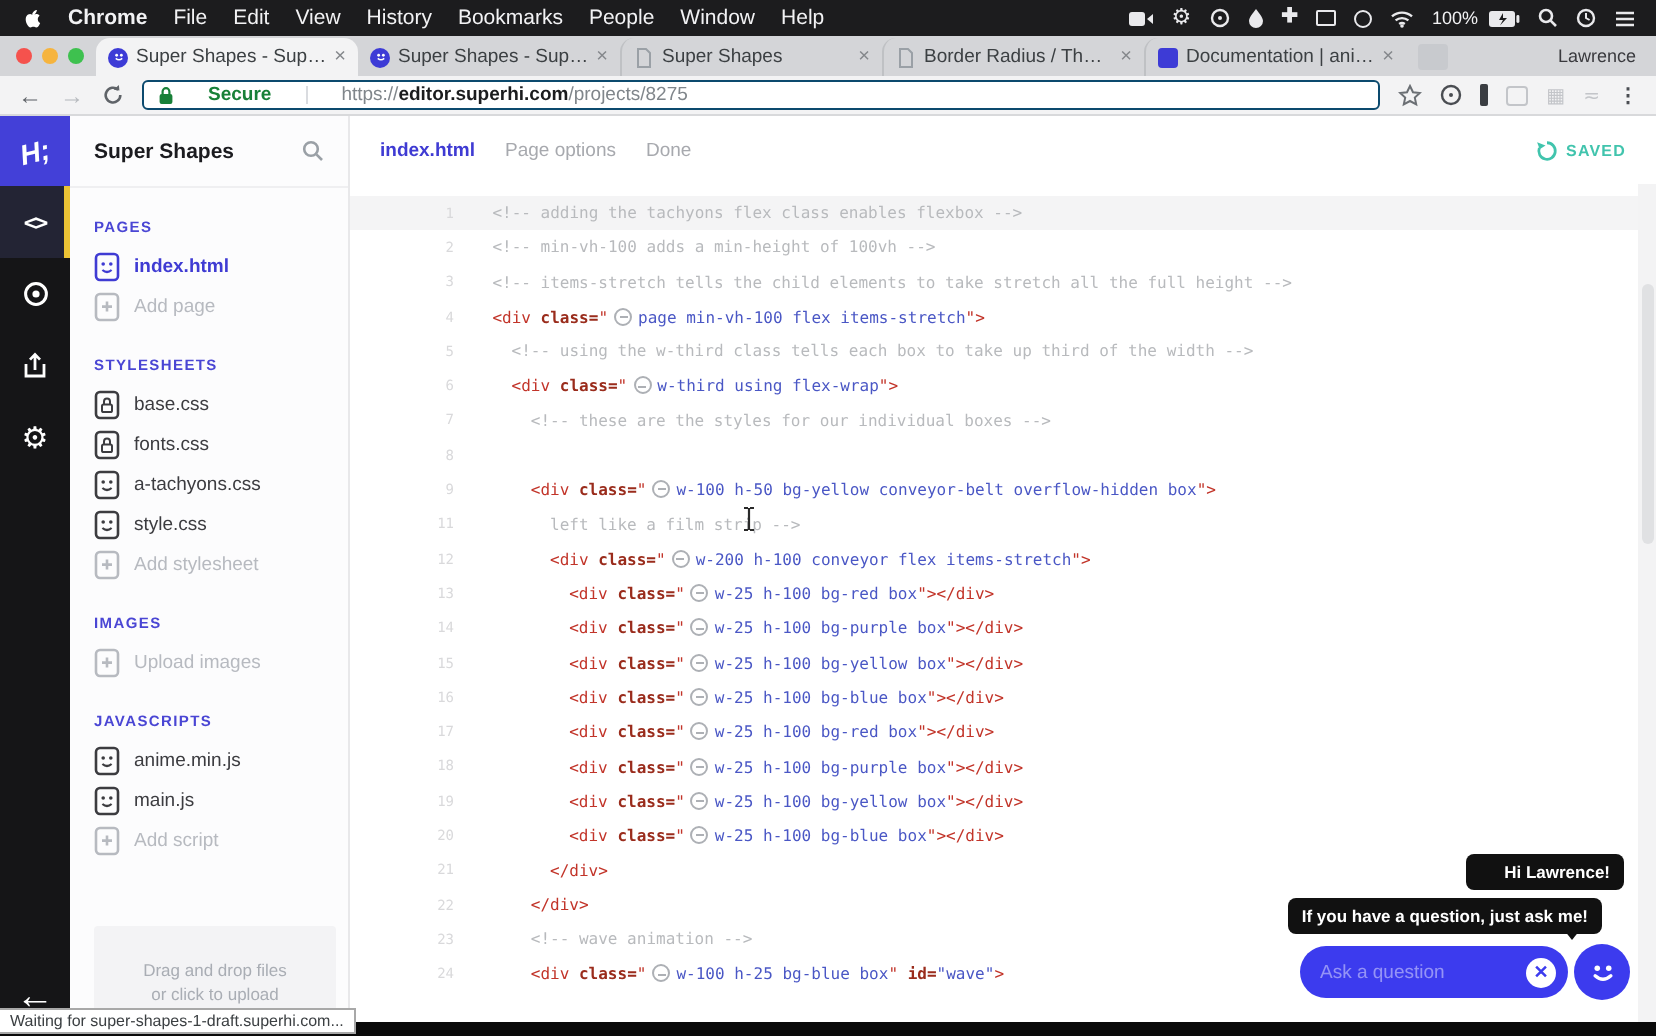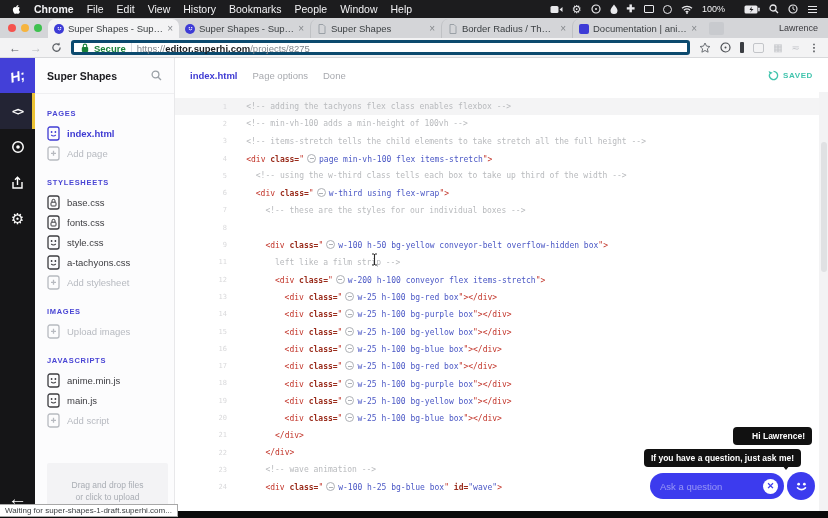--- a/index.html
+++ b/index.html
@@ -7,21 +7,21 @@
   .screen { width:828px; height:518px; position:relative; background:#fff; overflow:hidden; }
 
   
   .menubar { height:18px; background:#1c1c1e; display:flex; align-items:center; color:#f2f2f4;
              font-size:10.5px; padding:0 10px; gap:13px; }
   .menu-item.bold { font-weight:bold; }
   .menubar .spacer { flex:1; }
   .status-icons { display:flex; gap:9px; align-items:center; }
   .status-icons svg { display:block; }
   .glyph-ic { color:#e9e9ec; font-size:10px; line-height:10px; }
-  .battery-wrap { display:flex; align-items:center; gap:19px; font-size:9px; }
+  .battery-wrap { display:flex; align-items:center; gap:5px; font-size:9px; }
 
   
   .tabstrip { height:20px; background:#d4d5d8; display:flex; align-items:flex-end; padding-left:6px; }
   .window-controls { display:flex; gap:5px; align-items:center; height:20px; padding:0 6px 0 2px; }
   .wc { width:8px; height:8px; border-radius:50%; }
   .wc.red{background:#f5524d;} .wc.yellow{background:#f6b43e;} .wc.green{background:#3ec14f;}
   .tab { width:131px; height:19px; display:flex; align-items:center; gap:4px; padding:0 6px;
          font-size:9.5px; color:#3c4043; border-radius:7px 7px 0 0; }
   .tab.active { background:#f3f3f4; }
   .tab.inactive + .tab.inactive { border-left:1px solid #bfc1c4; }
@@ -31,22 +31,22 @@
   .favicon.superhi { background:#3d3bd6; border-radius:50%; }
   .favicon.anime { background:#3d3bd6; border-radius:2px; }
   .newtab { width:15px; height:13px; background:#c8cace; border-radius:2px; margin:0 0 3px 6px; flex:none; }
   .user-label { margin-left:auto; align-self:center; font-size:9px; color:#3a3a3e; padding-right:10px; }
 
   
   .toolbar { height:20px; background:#f3f3f4; display:flex; align-items:center; padding:0 9px;
              gap:9px; border-bottom:1px solid #d8d9db; }
   .nav-btn { font-size:12px; line-height:12px; color:#5f6368; }
   .nav-btn.disabled { color:#b7babe; }
-  .url-field { flex:1; height:15px; background:#fff; border:3px solid #0c4a6e; border-radius:3px;
-               display:flex; align-items:flex-start; padding:0 7px; font-size:9.5px; gap:5px; }
+  .url-field { flex:1; height:15px; background:#fff; border:1px solid #0c4a6e; border-radius:3px;
+               display:flex; align-items:center; padding:0 7px; font-size:9.5px; gap:17px; }
   .secure { color:#188038; font-weight:bold; }
   .url-sep { width:1px; height:9px; background:#dadce0; }
   .url-scheme, .url-path { color:#80868b; }
   .url-domain { color:#1b1c1e; font-weight:bold; }
   .toolbar-right { display:flex; gap:9px; align-items:center; color:#5f6368; font-size:10px; }
   .tr-dim { color:#c3c5c9; }
 
   
   .app { position:absolute; top:58px; left:0; right:0; bottom:0; display:flex; background:#fff; }
 
@@ -346,30 +346,30 @@
               </svg>
               <span>fonts.css</span>
             </div>
             <div class="file-item">
               <svg width="13" height="15" viewBox="0 0 13 15">
                 <rect x="1" y="1" width="11" height="13" rx="2" fill="none" stroke="currentColor" stroke-width="1.3"></rect>
                 <circle cx="4.6" cy="6" r=".9" fill="currentColor"></circle>
                 <circle cx="8.4" cy="6" r=".9" fill="currentColor"></circle>
                 <path d="M4.2 9Q6.5 11 8.8 9" stroke="currentColor" stroke-width="1.1" fill="none"></path>
               </svg>
-              <span>style.css</span>
+              <span>a-tachyons.css</span>
             </div>
             <div class="file-item">
               <svg width="13" height="15" viewBox="0 0 13 15">
                 <rect x="1" y="1" width="11" height="13" rx="2" fill="none" stroke="currentColor" stroke-width="1.3"></rect>
                 <circle cx="4.6" cy="6" r=".9" fill="currentColor"></circle>
                 <circle cx="8.4" cy="6" r=".9" fill="currentColor"></circle>
                 <path d="M4.2 9Q6.5 11 8.8 9" stroke="currentColor" stroke-width="1.1" fill="none"></path>
               </svg>
-              <span>a-tachyons.css</span>
+              <span>style.css</span>
             </div>
             <div class="file-item muted">
               <svg width="13" height="15" viewBox="0 0 13 15">
                 <rect x="1" y="1" width="11" height="13" rx="2" fill="none" stroke="currentColor" stroke-width="1.3"></rect>
                 <path d="M6.5 4.8v5M4 7.3h5" stroke="currentColor" stroke-width="1.3"></path>
               </svg>
               <span>Add stylesheet</span>
             </div>
           </div>
           <div class="section">

